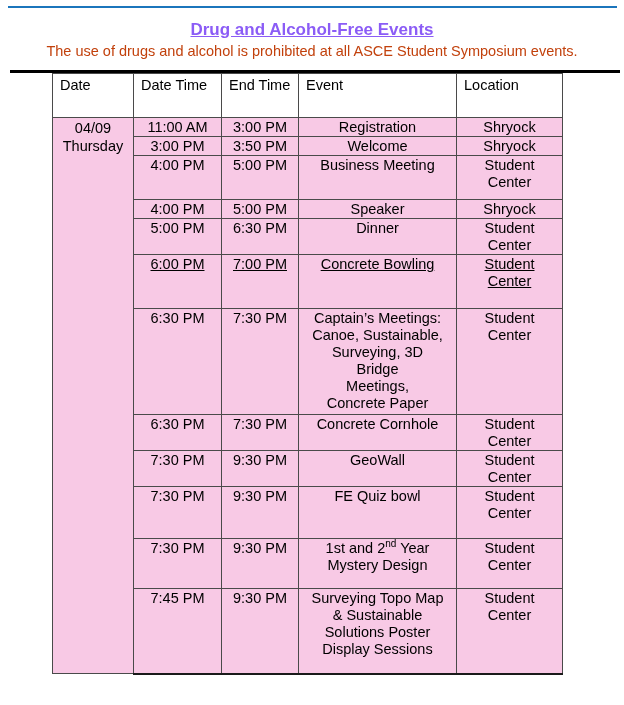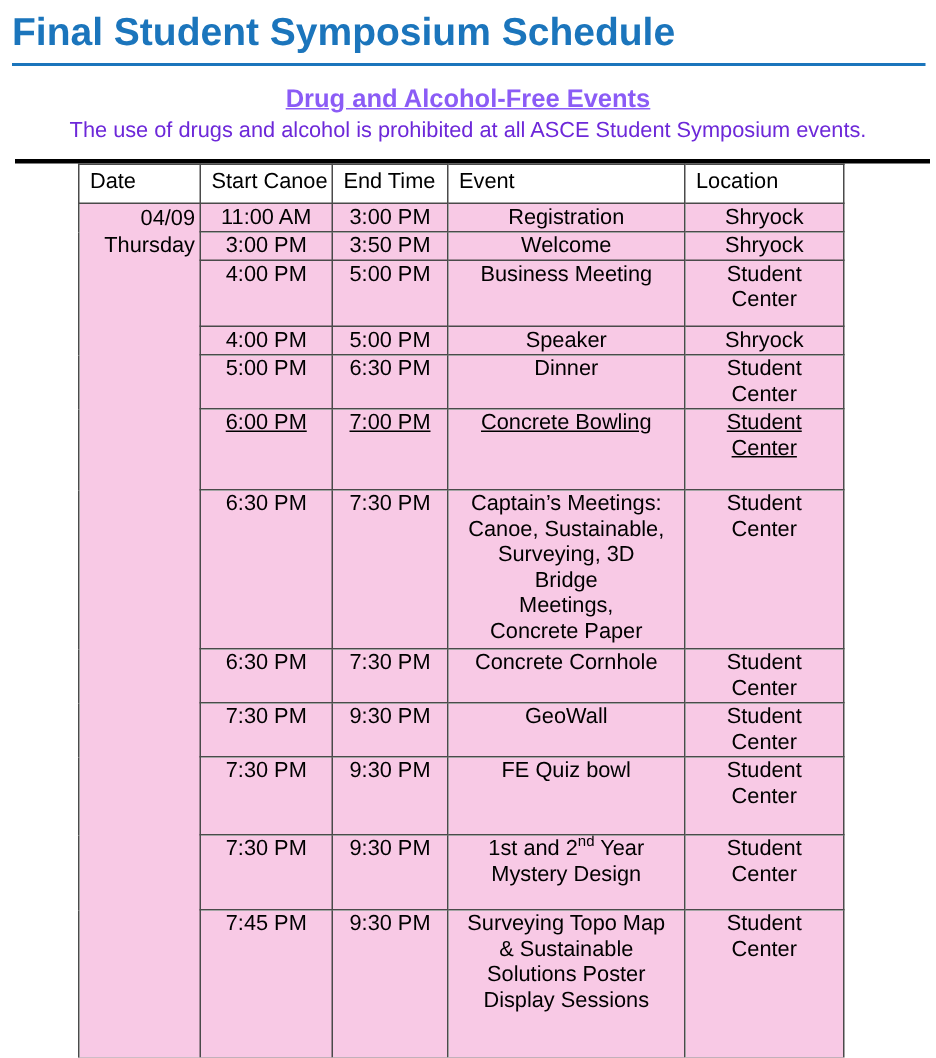--- a/index.html
+++ b/index.html
@@ -34,21 +34,21 @@
     text-align: center;
     color: #8b5cf6;
     font-weight: bold;
     font-size: 17px;
     text-decoration: underline;
     margin-top: 12px;
     line-height: 19px;
   }
   .events-notice {
     text-align: center;
-    color: #6d28d9;
+    color: #c2410c;
     font-size: 14.5px;
     margin-top: 4px;
     line-height: 17px;
   }
 
   .table-top-rule {
     height: 3px;
     background: #000;
     margin: 10px 4px 0 10px;
   }
@@ -63,84 +63,83 @@
     border: 1px solid #4a4a4a;
     overflow: hidden;
   }
   table.schedule thead td {
     background: #ffffff;
     text-align: left;
     vertical-align: top;
     padding: 3px 2px 2px 7px;
     font-size: 14.5px;
     line-height: 17px;
-    height: 26px;
+    height: 44px;
     box-sizing: border-box;
   }
   table.schedule tbody td {
     background: #F8C9E5;
     text-align: center;
     vertical-align: top;
     font-size: 14.5px;
     line-height: 17px;
     padding: 1px 3px 0 3px;
     box-sizing: border-box;
   }
   td.date-cell { padding-top: 86px; }
-  td.date-cell div { line-height: 18px; text-align: right; }
+  td.date-cell div { line-height: 18px; }
   tbody tr:last-child td { border-bottom: 2px solid #1a1a1a; }
 
   col.c-date     { width: 81px; }
   col.c-start    { width: 88px; }
   col.c-end      { width: 77px; }
   col.c-event    { width: 158px; }
   col.c-location { width: 106px; }
 
   tbody tr:nth-child(1)  { height: 19px; }
   tbody tr:nth-child(2)  { height: 17px; }
   tbody tr:nth-child(3)  { height: 44px; }
   tbody tr:nth-child(4)  { height: 19px; }
   tbody tr:nth-child(5)  { height: 35px; }
   tbody tr:nth-child(6)  { height: 54px; text-decoration: underline; }
   tbody tr:nth-child(7)  { height: 106px; }
   tbody tr:nth-child(8)  { height: 35px; }
   tbody tr:nth-child(9)  { height: 36px; }
   tbody tr:nth-child(10) { height: 52px; }
   tbody tr:nth-child(11) { height: 50px; }
-  tbody tr:nth-child(12) { height: 99px; }
+  tbody tr:nth-child(12) { height: 85px; }
 
   sup { font-size: 10px; line-height: 0; }
 </style>
 </head>
 <body>
 
 <div class="page">
 
-  <div class="page-title">Final Student Symposium Schedule</div>
 
   <div class="title-rule"></div>
 
   <div class="events-heading">Drug and Alcohol-Free Events</div>
 
   <div class="events-notice">The use of drugs and alcohol is prohibited at all ASCE Student Symposium events.</div>
 
   <div class="table-top-rule"></div>
 
   <table class="schedule">
     <colgroup>
       <col class="c-date">
         <col class="c-start">
         <col class="c-end">
         <col class="c-event">
         <col class="c-location">
     </colgroup>
     <thead>
       <tr>
           <td>Date</td>
-          <td>Start Canoe</td>
+          <td>Date Time</td>
           <td>End Time</td>
           <td>Event</td>
           <td>Location</td>
         </tr>
     </thead>
     <tbody>
         <tr>
           <td class="date-cell" rowspan="12">
             <div>04/09</div>
             <div>Thursday</div>

